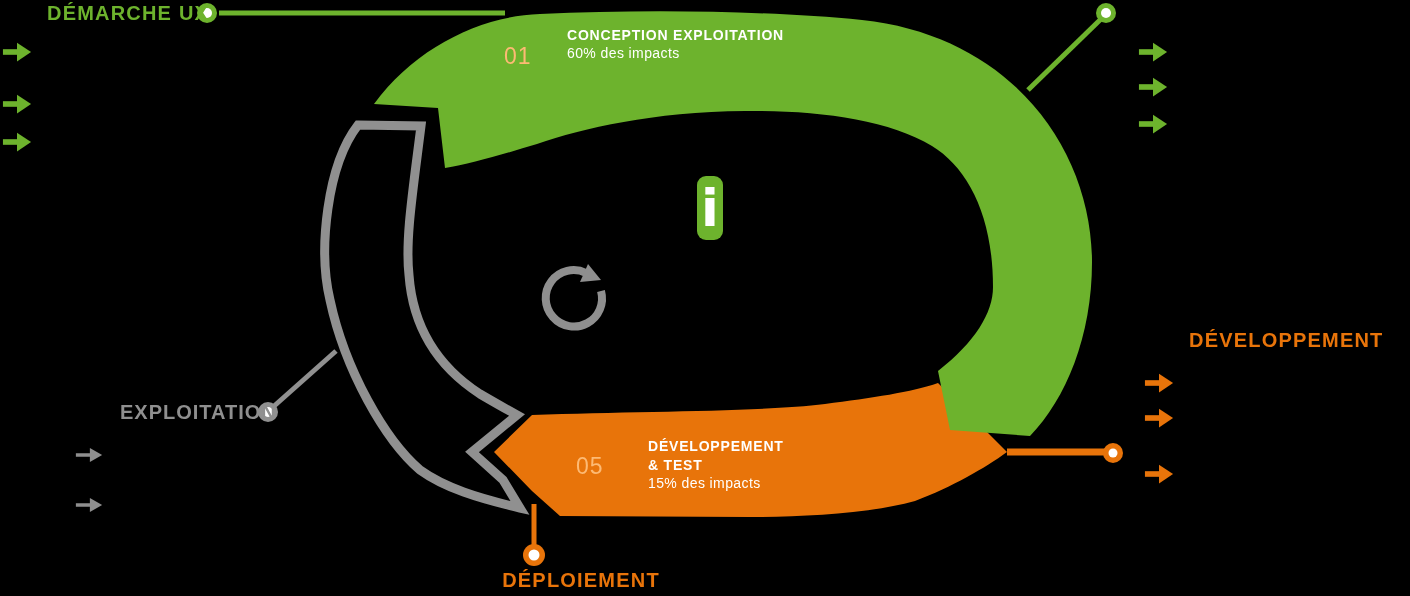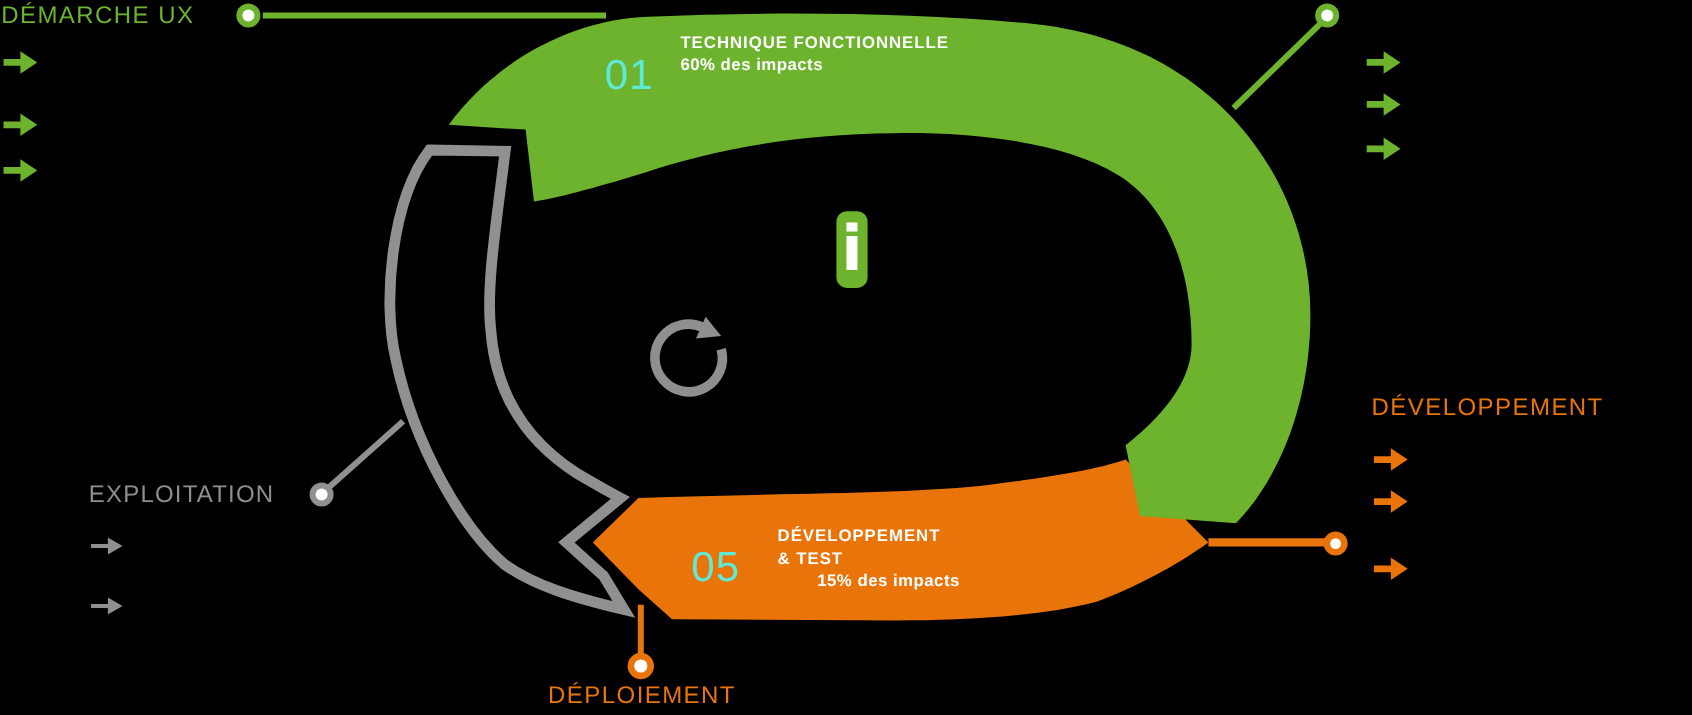--- a/index.html
+++ b/index.html
@@ -1,28 +1,28 @@
 <!DOCTYPE html>
 <html><head>
 <meta charset="utf-8">
 <style>
   html,body{margin:0;padding:0;background:#000;}
   .stage{position:relative;width:1410px;height:596px;background:#000;overflow:hidden;
          font-family:"Liberation Sans",sans-serif;}
   .layer{position:absolute;left:0;top:0;}
-  .label{position:absolute;font-weight:400;font-size:20px;letter-spacing:1.2px;white-space:nowrap;}
+  .label{position:absolute;font-weight:700;font-size:20px;letter-spacing:1.2px;white-space:nowrap;margin-left:46px;}
   .green{color:#6db32d;}
   .orange{color:#e8740a;}
   .gray{color:#8f8f8f;}
   .band-text{position:absolute;color:#fff;white-space:nowrap;}
-  .band-num{position:absolute;color:#5eead4;font-weight:300;font-size:35px;line-height:1;letter-spacing:1px;}
+  .band-num{position:absolute;color:#fdba74;font-weight:300;font-size:23px;line-height:1;letter-spacing:1px;}
   .bt-line{font-size:14px;font-weight:700;letter-spacing:0.8px;line-height:17.5px;}
-  .bt-sub{font-size:14px;font-weight:700;letter-spacing:0.4px;line-height:17.5px;}
+  .bt-sub{font-size:14px;font-weight:400;letter-spacing:0.4px;line-height:17.5px;}
   .b2 .bt-line{line-height:18.5px;}
-  .b2 .bt-sub{line-height:18.5px;margin-left:33px;}
+  .b2 .bt-sub{line-height:18.5px;}
   .arrow{position:absolute;}
   .arrow .shaft{stroke-width:6;fill:none;}
   .arrow.thin .shaft{stroke-width:4;}
   .arrow.g .shaft{stroke:#6db32d;} .arrow.g .head{fill:#6db32d;}
   .arrow.o .shaft{stroke:#e8740a;} .arrow.o .head{fill:#e8740a;}
   .arrow.gr .shaft{stroke:#8f8f8f;} .arrow.gr .head{fill:#8f8f8f;}
   .logo-i{position:absolute;left:697px;top:176px;width:26px;height:64px;border-radius:9px;
           background:#6db32d;display:flex;align-items:center;justify-content:center;
           color:#fff;font-weight:700;font-size:52px;line-height:1;font-family:"DejaVu Sans",sans-serif;}
 </style>
@@ -86,21 +86,21 @@
     <span>i</span>
   </div>
 
   <div class="label green" style="left:1px;top:2px;">DÉMARCHE UX</div>
   <div class="label orange" style="left:1143px;top:329px;">DÉVELOPPEMENT</div>
   <div class="label orange" style="left:454px;top:569px;width:162px;text-align:center;">DÉPLOIEMENT</div>
   <div class="label gray" style="left:74px;top:401px;letter-spacing:1px;">EXPLOITATION</div>
 
   <div class="band-num" style="left:504px;top:45px;">01</div>
   <div class="band-text" style="left:567px;top:27px;">
-    <div class="bt-line">TECHNIQUE FONCTIONNELLE</div>
+    <div class="bt-line">CONCEPTION EXPLOITATION</div>
     <div class="bt-sub">60% des impacts</div>
   </div>
 
   <div class="band-num" style="left:576px;top:455px;">05</div>
   <div class="band-text b2" style="left:648px;top:437px;">
     <div class="bt-line">DÉVELOPPEMENT</div>
     <div class="bt-line">&amp; TEST</div>
     <div class="bt-sub">15% des impacts</div>
   </div>
 

